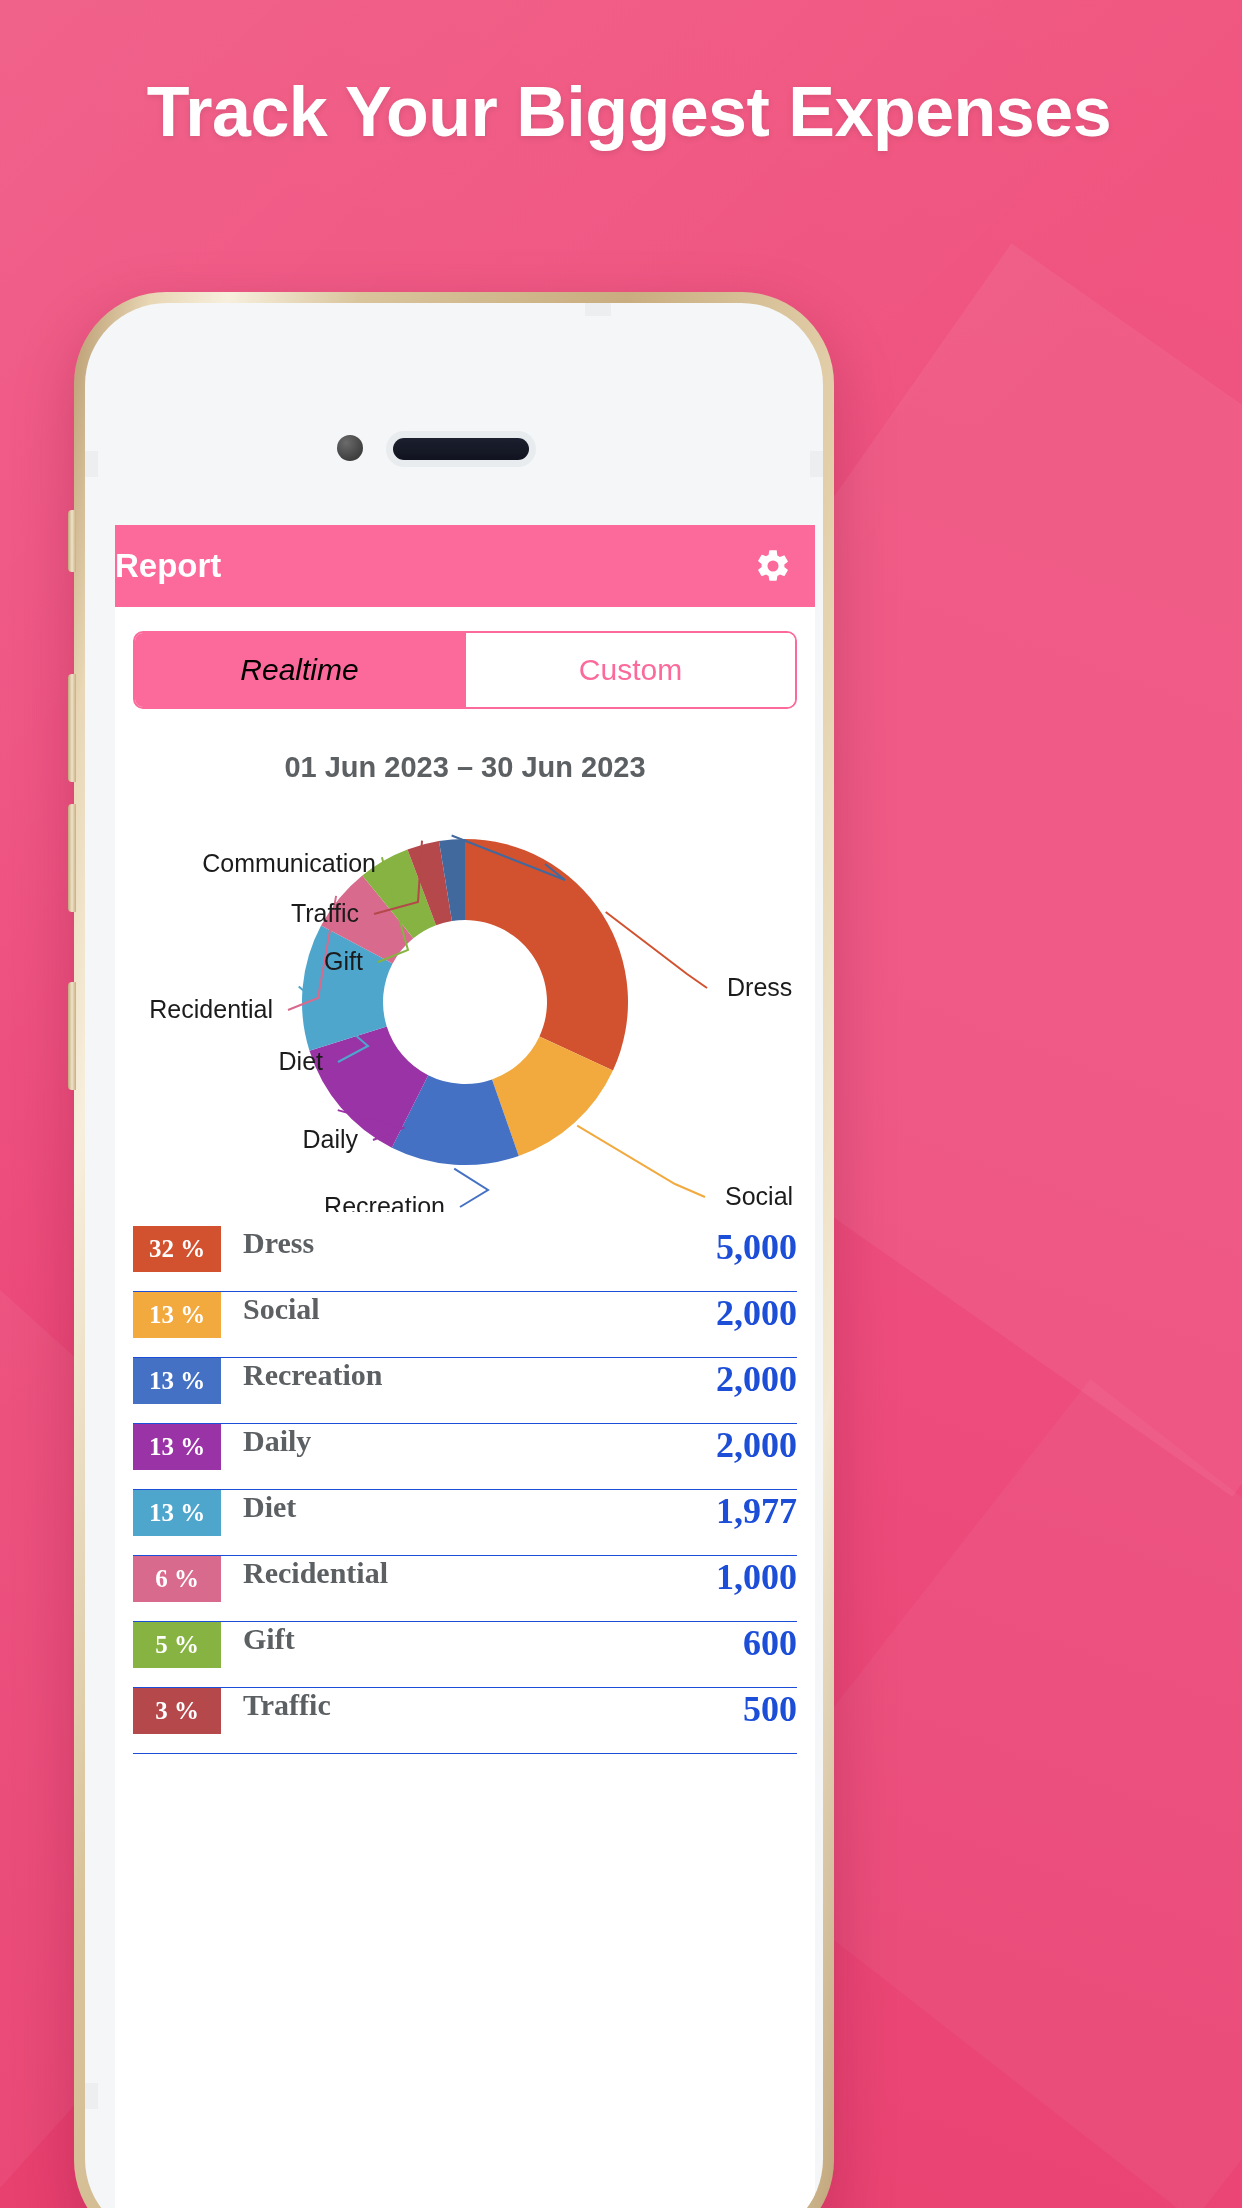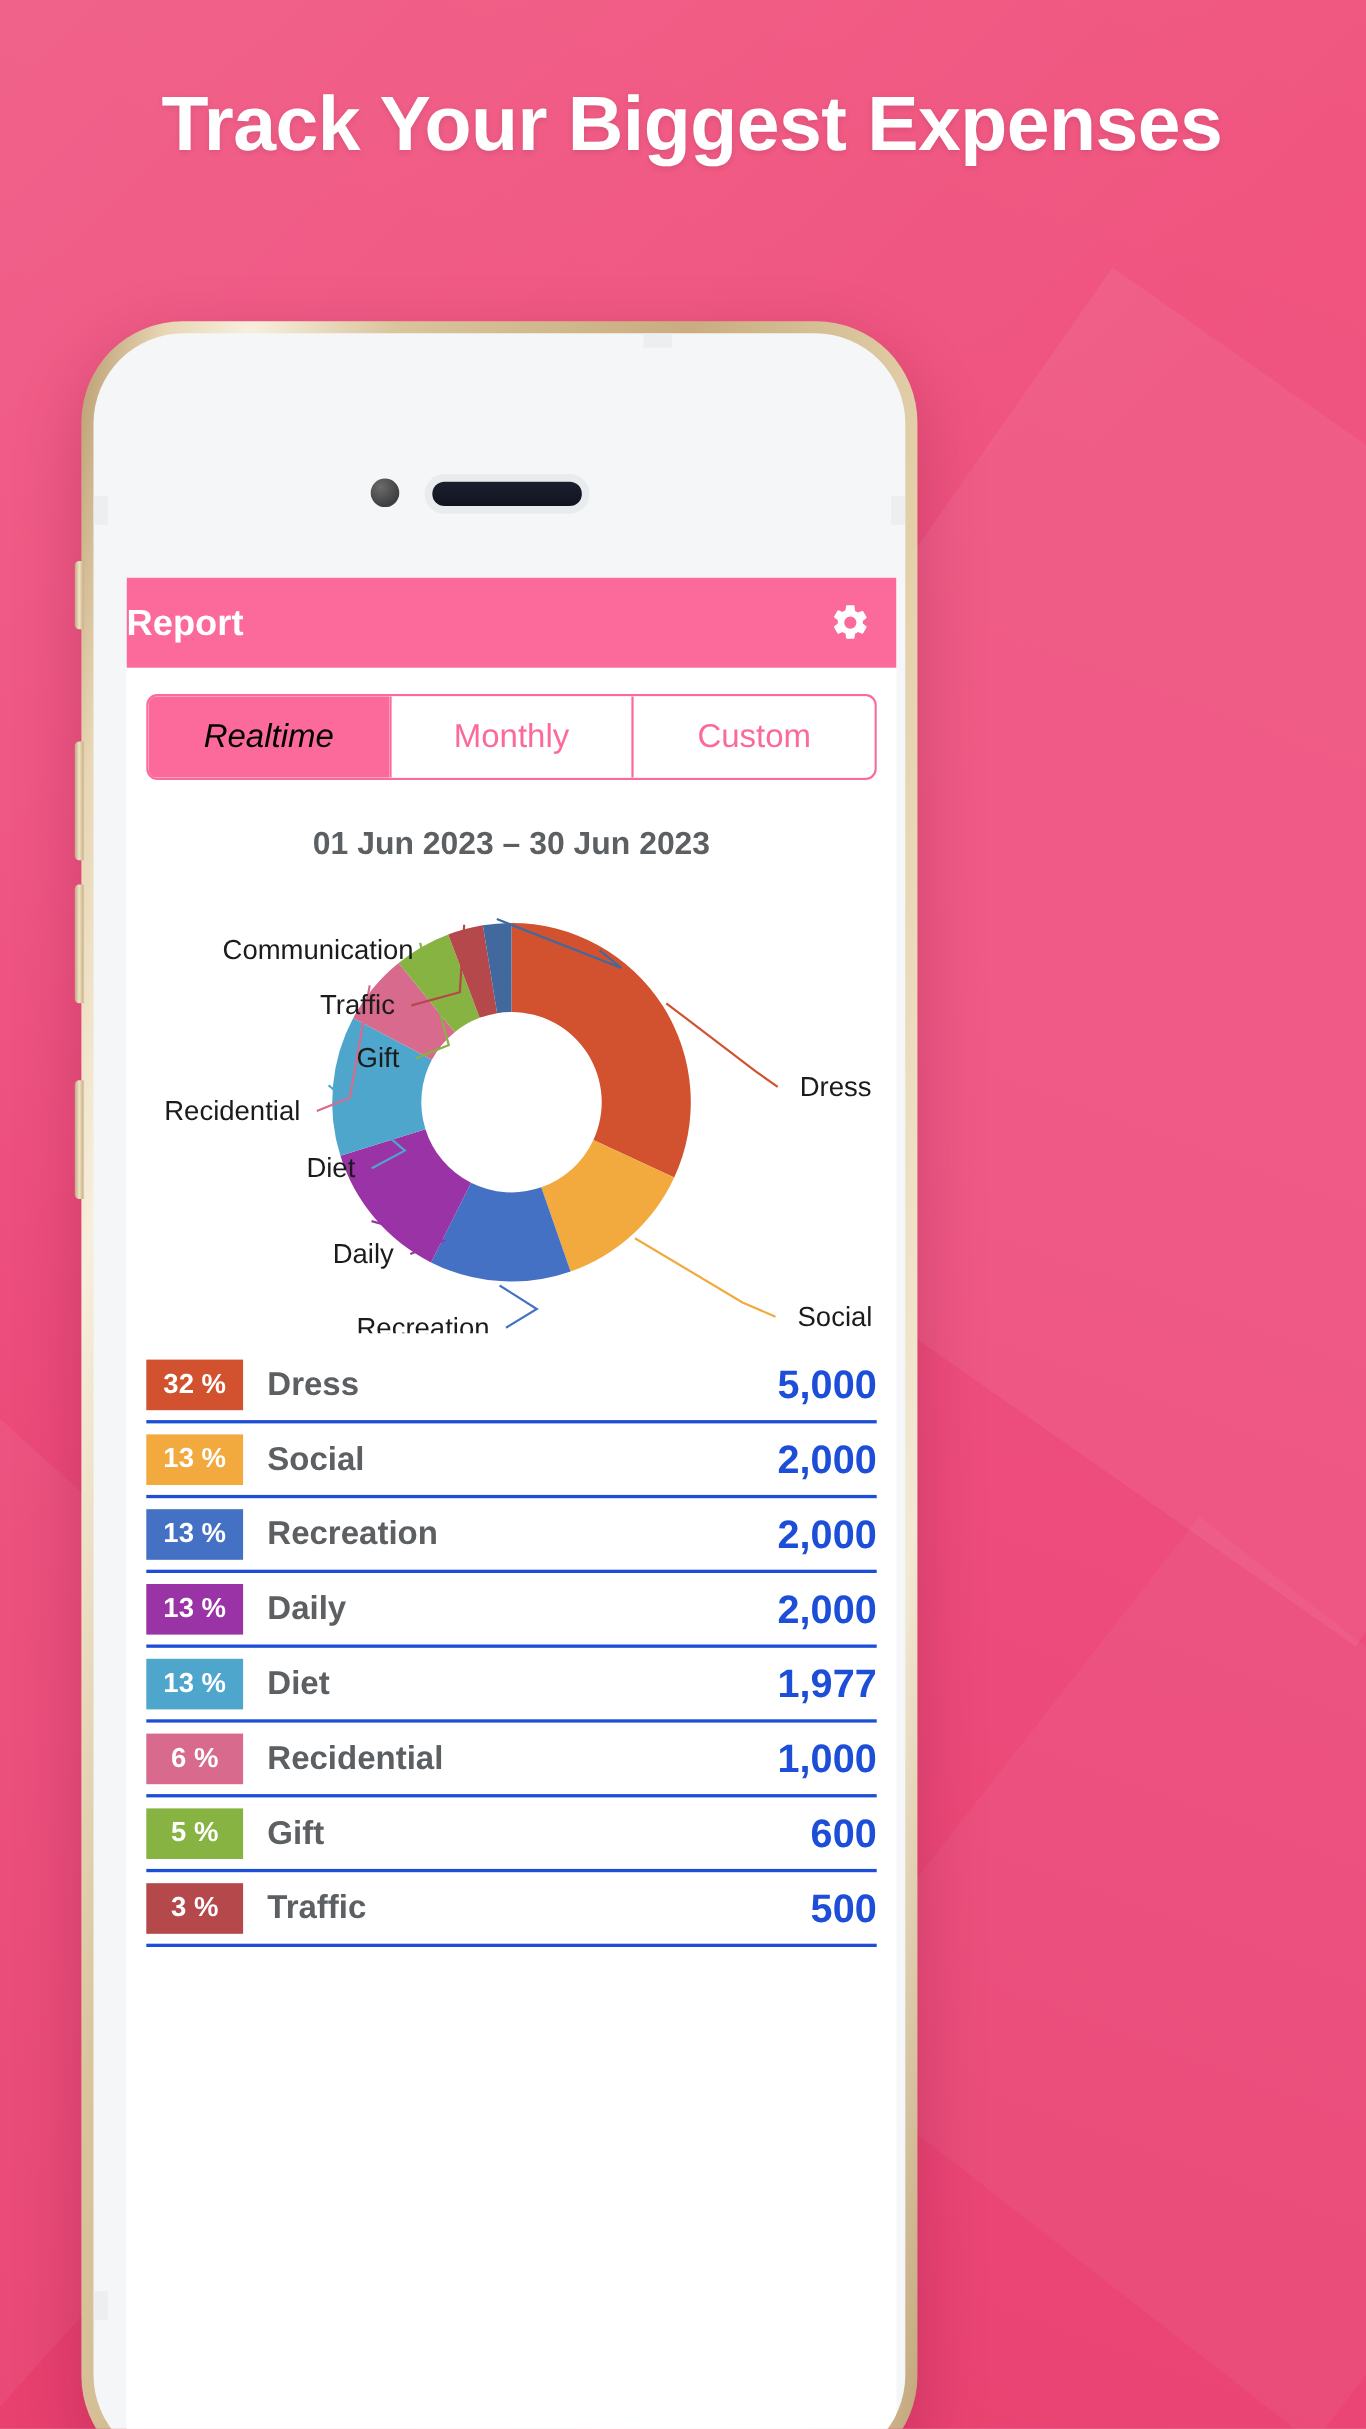--- a/index.html
+++ b/index.html
@@ -88,21 +88,21 @@
   
   #date-range{text-align:center;font-size:29px;color:#5c6063;font-weight:600;margin-top:42px;}
 
   
   #chart-wrap{position:relative;height:420px;margin-top:8px;}
   #chart-wrap svg{display:block;margin:0 auto;}
   .cb-label{font-family:"Liberation Sans",sans-serif;font-size:25px;fill:#1b1b1b;}
 
   
   #legend{margin-top:14px;padding:0 18px;}
-  .leg-row{display:flex;align-items:center;height:65px;border-bottom:3px solid #1d4ed8;}
+  .leg-row{display:flex;height:65px;border-bottom:1px solid #1d4ed8;font-family:Liberation Serif, serif;}
   .leg-pct{width:88px;height:46px;display:flex;align-items:center;justify-content:center;
       color:#fff;font-size:25px;font-weight:bold;flex:0 0 auto;}
   .leg-name{margin-left:22px;font-size:30px;font-weight:bold;color:#5c6063;}
   .leg-amt{margin-left:auto;font-size:36px;font-weight:bold;color:#1d4ed8;}
 </style>
 </head>
 <body>
 
 <div id="bg">
   <div class="bg-shape bg-1"></div>
@@ -135,21 +135,20 @@
         <div id="nav-title">Report</div>
         <div id="gear-btn">
           <svg width="38" height="38" viewBox="0 0 24 24" aria-hidden="true">
             <path fill="#ffffff" d="M19.14 12.94a7.07 7.07 0 000-1.88l2.03-1.58a.5.5 0 00.12-.64l-1.92-3.32a.5.5 0 00-.6-.22l-2.39.96a7.03 7.03 0 00-1.62-.94l-.36-2.54A.5.5 0 0013.9 2h-3.8a.5.5 0 00-.5.42l-.36 2.54c-.58.23-1.12.55-1.62.94l-2.39-.96a.5.5 0 00-.6.22L2.71 8.48a.5.5 0 00.12.64l2.03 1.58a7.07 7.07 0 000 1.88L2.83 14.16a.5.5 0 00-.12.64l1.92 3.32c.13.22.39.31.6.22l2.39-.96c.5.39 1.04.71 1.62.94l.36 2.54c.04.24.25.42.5.42h3.8c.25 0 .46-.18.5-.42l.36-2.54c.58-.23 1.12-.55 1.62-.94l2.39.96c.22.09.47 0 .6-.22l1.92-3.32a.5.5 0 00-.12-.64l-2.03-1.58zM12 15.5A3.5 3.5 0 1115.5 12 3.5 3.5 0 0112 15.5z"></path>
           </svg>
         </div>
       </div>
 
       <div id="segment">
         <div class="seg active">Realtime</div>
-        <div class="seg">Monthly</div>
         <div class="seg">Custom</div>
       </div>
 
       <div id="date-range">01 Jun 2023 – 30 Jun 2023</div>
 
       <div id="chart-wrap">
         <svg id="donut-svg" width="700" height="420" viewBox="0 0 700 420">
             <path d="M 350 47 A 163 163 0 0 1 497.94637845167625 278.4168773259448 L 424.42701247262244 244.41830638483114 A 82 82 0 0 0 350 128 Z" fill="#d2522f"></path>
             <path d="M 497.94637845167625 278.4168773259448 A 163 163 0 0 1 403.75289531796517 363.8818580760444 L 377.0413338409395 287.4129592775193 A 82 82 0 0 0 424.42701247262244 244.41830638483114 Z" fill="#f2a93e"></path>
             <path d="M 403.75289531796517 363.8818580760444 A 163 163 0 0 1 276.8316795413192 355.6550612963923 L 313.1913970698661 283.2743253147495 A 82 82 0 0 0 377.0413338409395 287.4129592775193 Z" fill="#4571c4"></path>

